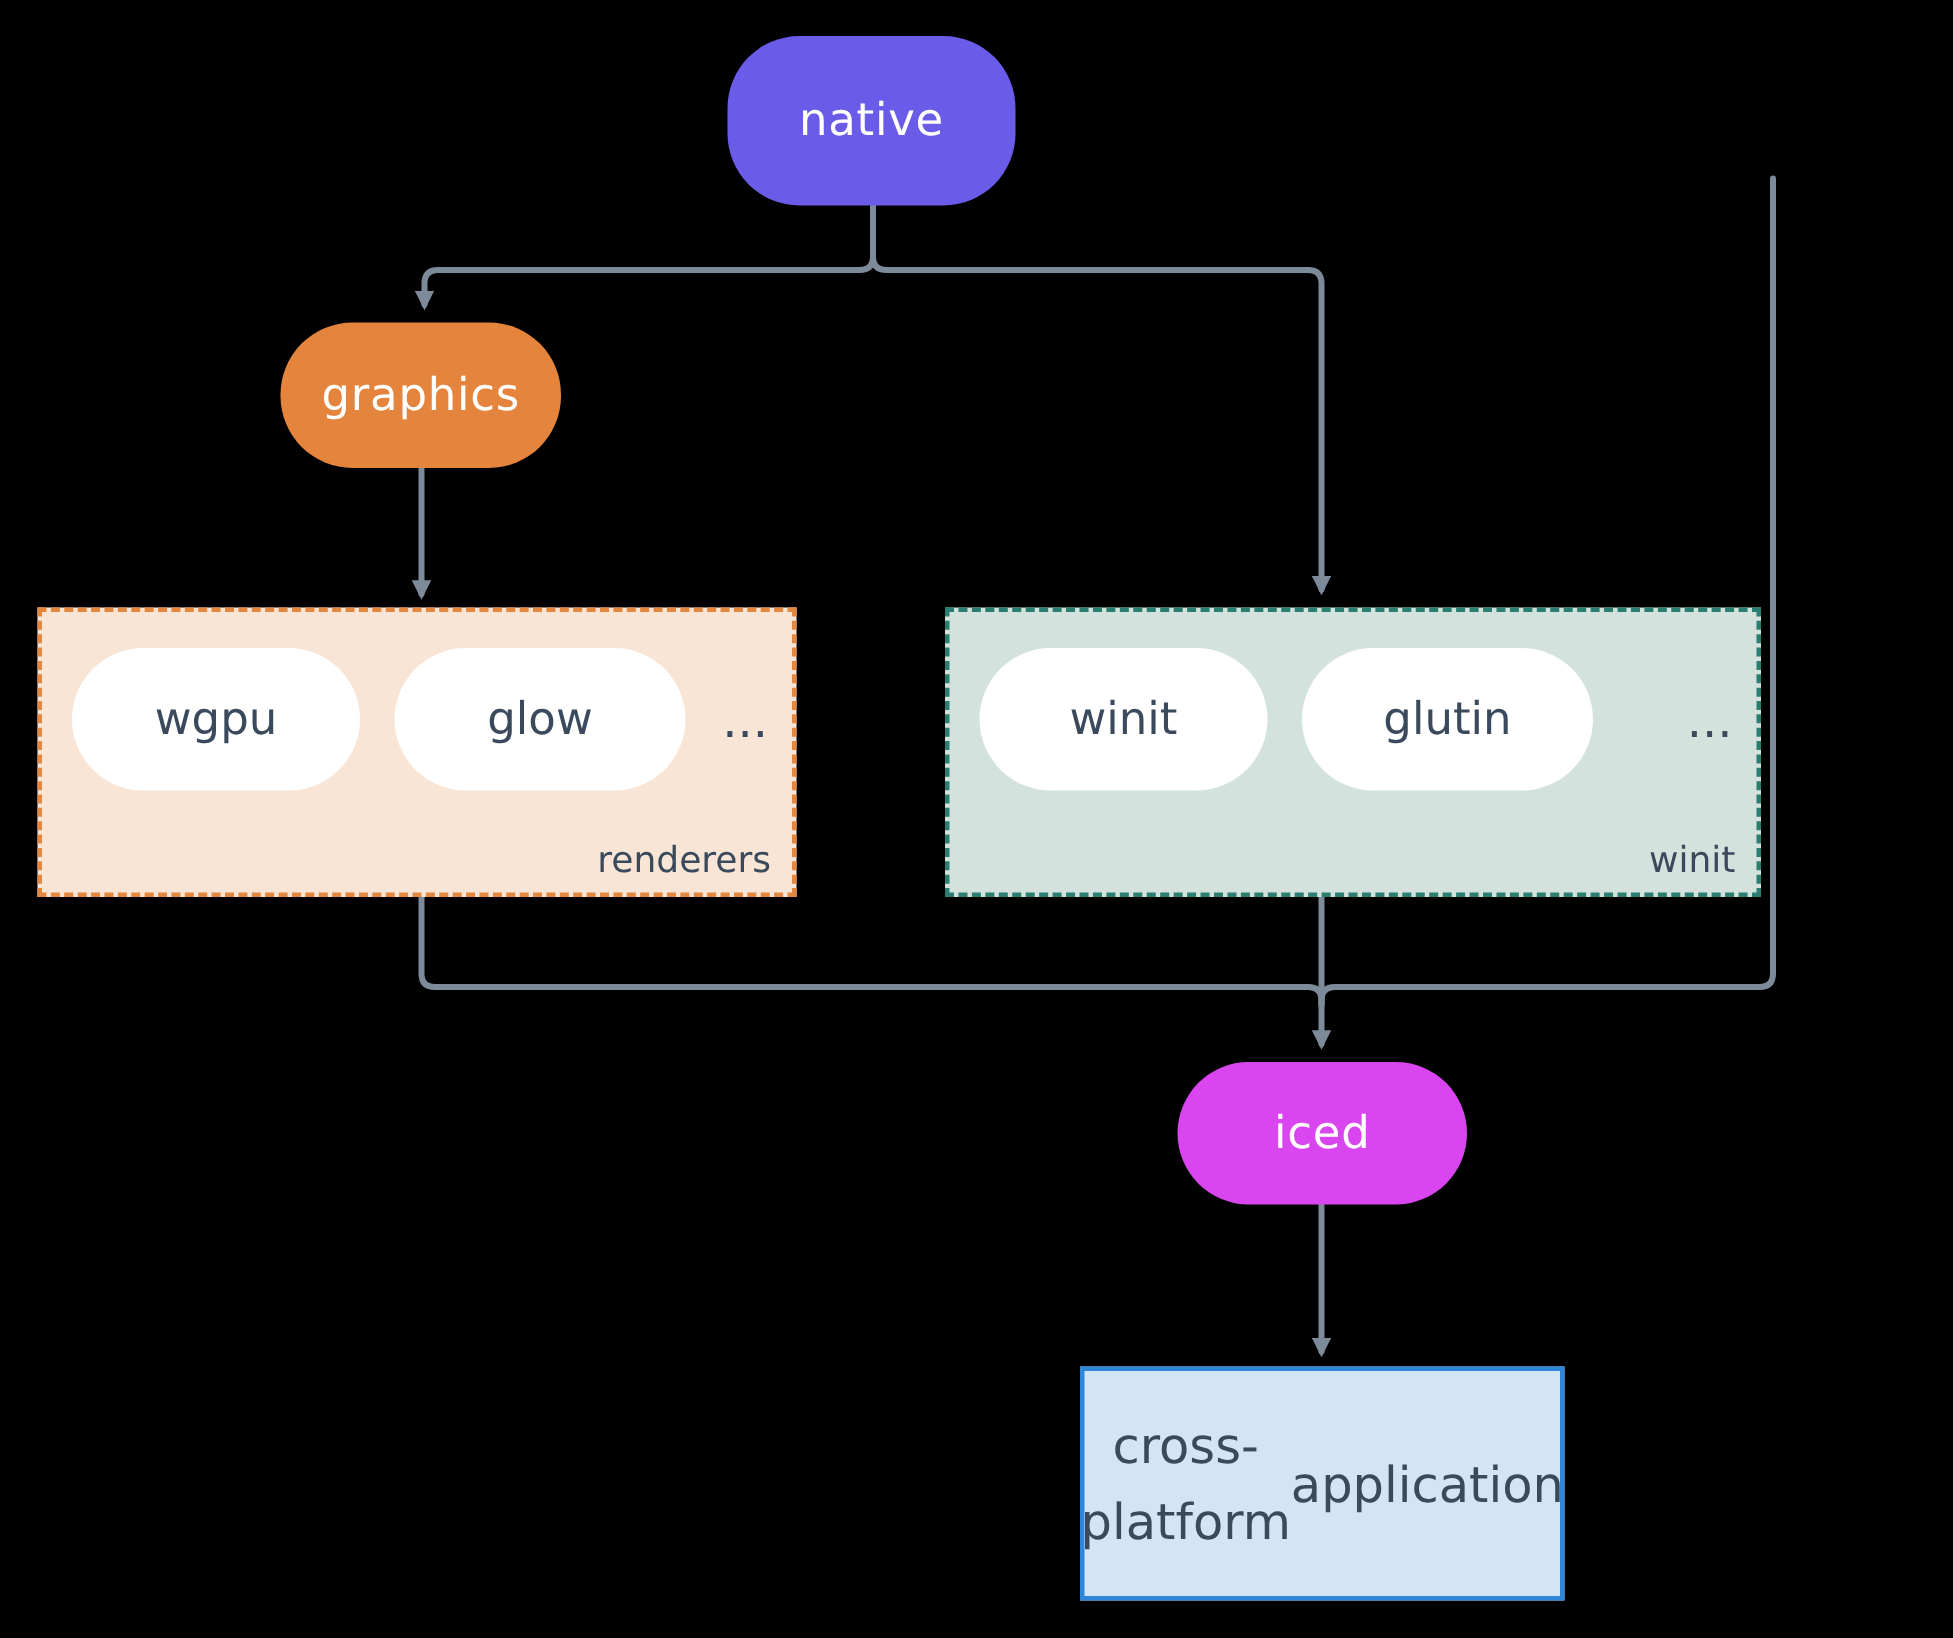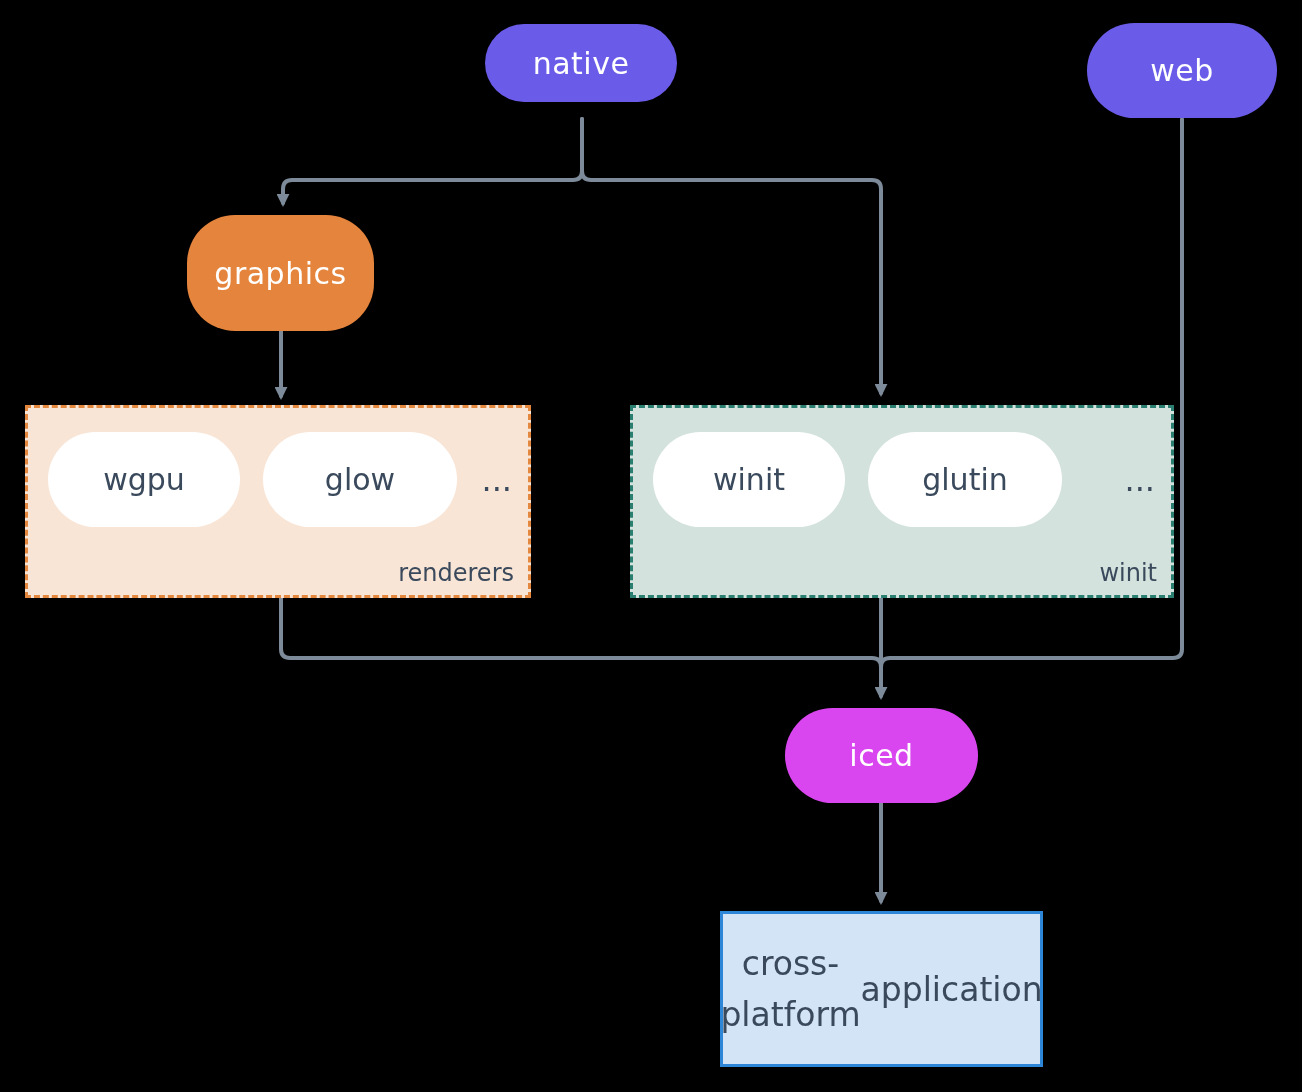--- a/index.html
+++ b/index.html
@@ -19,23 +19,23 @@
   .pill {
     position: absolute;
     display: flex;
     align-items: center;
     justify-content: center;
     border-radius: 48px;
     font-size: 30px;
     letter-spacing: 0.5px;
     color: #ffffff;
   }
-  .pill-native   { left: 485px;  top: 24px;  width: 192px; height: 78px; background: #6a5ce8; text-align: right; }
+  .pill-native   { left: 485px;  top: 24px;  width: 192px; height: 113px; background: #6a5ce8; text-align: right; }
   .pill-web      { left: 1087px; top: 23px;  width: 190px; height: 95px; background: #6a5ce8; }
-  .pill-graphics { left: 187px;  top: 215px; width: 187px; height: 116px; background: #e5843c; }
+  .pill-graphics { left: 187px;  top: 215px; width: 187px; height: 97px; background: #e5843c; }
   .pill-iced     { left: 785px;  top: 708px; width: 193px; height: 95px; background: #d946ef; }
 
   .group {
     position: absolute;
     top: 405px;
     height: 193px;
     box-sizing: border-box;
   }
   .group-renderers {
     left: 25px; width: 506px;
@@ -110,23 +110,20 @@
       <path d="M1182 119 L1182 649 Q1182 658 1173 658 L890 658 Q881 658 881 667 L881 670"></path>
       <path d="M881 598 L881 696" marker-end="url(#arrow)"></path>
       <path d="M881 803 L881 901" marker-end="url(#arrow)"></path>
     </g>
   </svg>
 
   <div class="pill pill-native">
     <span>native</span>
   </div>
 
-  <div class="pill pill-web">
-    <span>web</span>
-  </div>
 
   <div class="pill pill-graphics">
     <span>graphics</span>
   </div>
 
   <div class="group group-renderers">
     <div class="inner-pill slot-0">
       <span>wgpu</span>
     </div>
     <div class="inner-pill slot-1">

